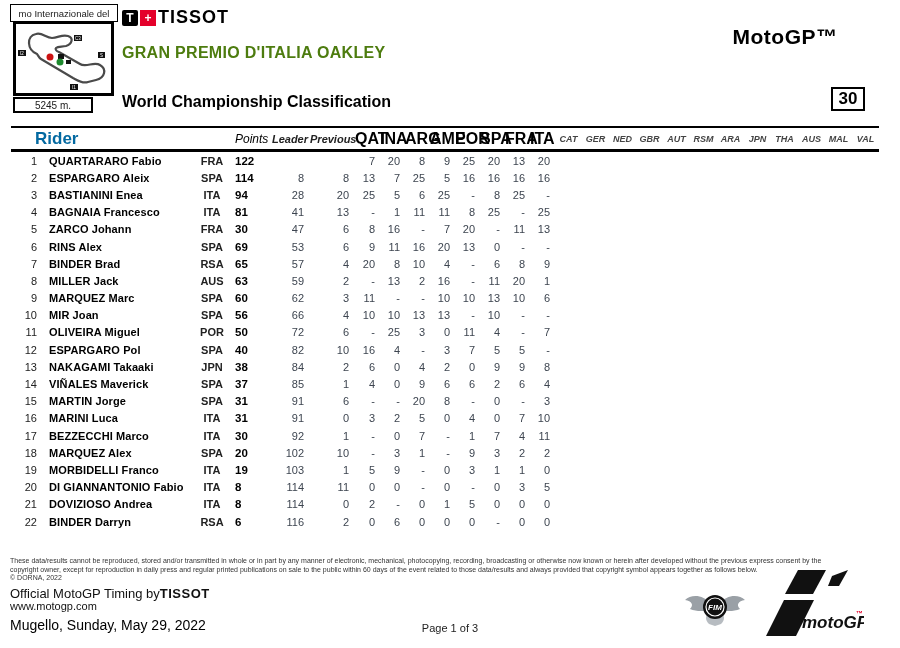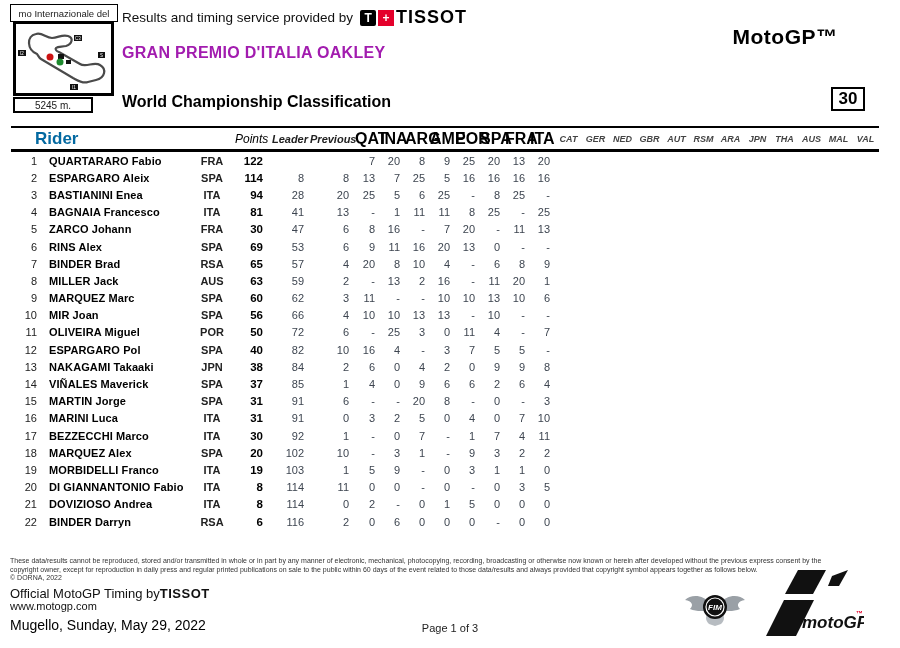--- a/index.html
+++ b/index.html
@@ -14,41 +14,41 @@
     font-size:10px;display:flex;align-items:center;justify-content:center;}
 
   
   .provided-row{left:122px;top:7px;display:flex;align-items:center;gap:7px;font-size:13.5px;color:#111;}
   .tissot-badge{display:inline-flex;align-items:center;gap:2px;}
   .tissot-sq{width:16px;height:16px;display:inline-flex;align-items:center;justify-content:center;
     color:#fff;font-weight:bold;font-size:12px;}
   .tissot-t{background:#000;border-radius:2px;}
   .tissot-plus{background:#e4002b;}
   .tissot-word{font-weight:bold;font-size:18px;letter-spacing:1px;color:#000;}
-  .event-title{left:122px;top:44px;font-size:16px;font-weight:bold;letter-spacing:.3px;color:#a21caf;}
+  .event-title{left:122px;top:44px;font-size:16px;font-weight:bold;letter-spacing:.3px;color:#4d7c0f;}
   .report-title{left:122px;top:93px;font-size:16px;font-weight:bold;color:#000;}
   .class-word{left:700px;top:25px;width:170px;text-align:center;font-size:21px;font-weight:bold;color:#000;letter-spacing:.5px;}
   .num-box{left:831px;top:87px;width:34px;height:24px;border:2px solid #000;box-sizing:border-box;
     display:flex;align-items:center;justify-content:center;font-size:17px;font-weight:bold;color:#000;}
 
   
   .tbl-wrap{left:11px;top:126px;width:879px;}
   table{border-collapse:collapse;table-layout:fixed;width:868px;}
   thead th{border-top:2px solid #000;border-bottom:3px solid #000;padding:0;height:21px;vertical-align:middle;}
   th.h-rider{text-align:left;font-size:17px;font-weight:bold;padding-left:24px;color:#0369a1;}
   th.h-points{text-align:right;font-size:12px;font-style:italic;font-weight:normal;color:#000;padding-right:2px;}
   th.h-il{text-align:right;font-size:11px;font-style:italic;font-weight:bold;color:#222;padding-right:2px;}
   th.h-race{text-align:right;font-size:16px;font-weight:bold;color:#000;padding-right:3px;}
   th.h-up{text-align:center;font-size:9px;font-style:italic;font-weight:bold;color:#444;}
   tbody td{padding:0;height:17.2px;vertical-align:middle;font-size:11px;}
   td.c-pos{text-align:right;color:#222;padding-right:4px;}
   td.c-name{text-align:left;font-weight:bold;color:#000;padding-left:8px;letter-spacing:.1px;
     white-space:nowrap;overflow:hidden;}
   td.c-nat{text-align:center;color:#222;font-weight:bold;}
-  td.c-pts{text-align:right;font-weight:bold;font-size:11.5px;color:#000;padding-right:4px;}
+  td.c-pts{font-weight:bold;font-size:11.5px;color:#000;padding-right:4px;}
   td.c-ld,td.c-pv{text-align:right;color:#3d4550;padding-right:6px;}
   td.c-res{text-align:right;color:#3d4550;padding-right:5px;}
 
   
   .disclaimer{left:10px;top:557px;width:878px;font-size:7px;line-height:8.6px;color:#333;}
   .timing-line{left:10px;top:586px;font-size:13px;color:#111;}
   .timing-line b{font-weight:bold;letter-spacing:.5px;}
   .site-link{left:10px;top:600px;font-size:11px;color:#111;}
   .date-line{left:10px;top:617px;font-size:14px;font-weight:normal;color:#000;}
   .page-num{left:350px;top:622px;width:200px;text-align:center;font-size:11px;color:#222;}
@@ -77,21 +77,20 @@
     <rect x="42" y="30" width="6" height="5" fill="#111"></rect>
     <rect x="50" y="36" width="5" height="4" fill="#111"></rect>
     <circle cx="34" cy="33" r="3.5" fill="#cc1111"></circle>
     <circle cx="44" cy="38" r="3.5" fill="#1e8a2e"></circle>
   </svg>
 </div>
 
 <div class="abs circuit-len">5245 m.</div>
 
 <div class="abs provided-row">
-  <span>Results and timing service provided by</span>
   <span class="tissot-badge">
     <span class="tissot-sq tissot-t">T</span>
     <span class="tissot-sq tissot-plus">+</span>
     <span class="tissot-word">TISSOT</span>
   </span>
 </div>
 
 <div class="abs event-title">GRAN PREMIO D'ITALIA OAKLEY</div>
 <div class="abs report-title">World Championship Classification</div>
 <div class="abs class-word">MotoGP™</div>

